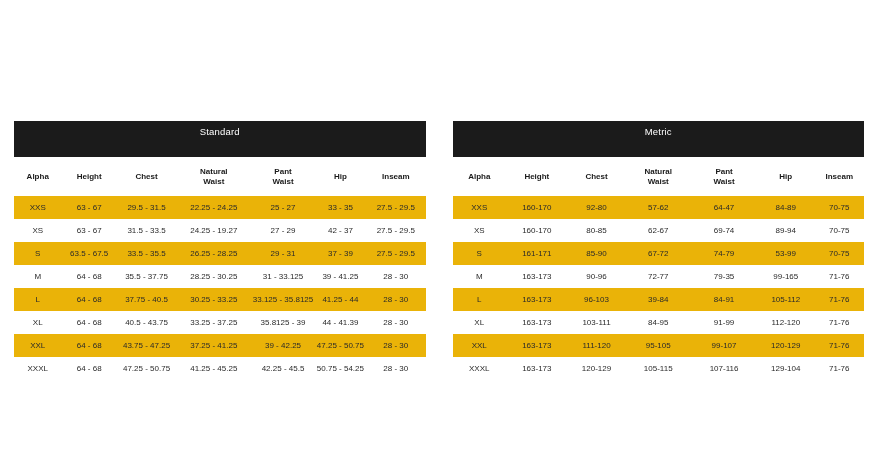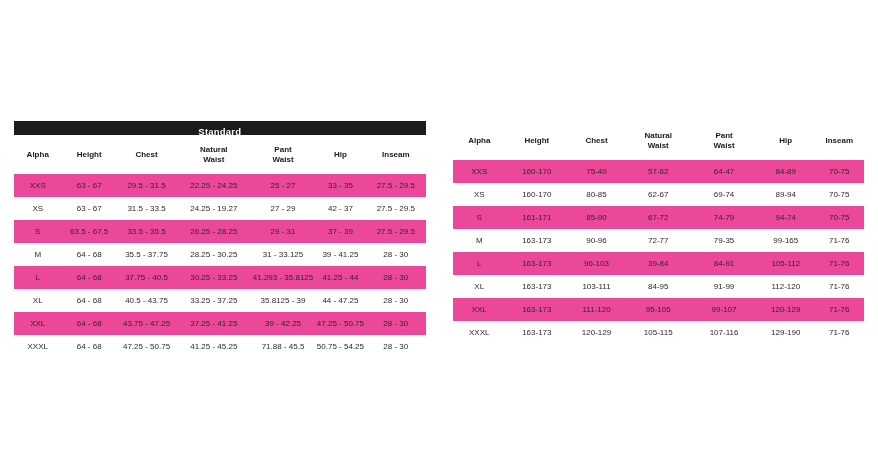--- a/index.html
+++ b/index.html
@@ -37,25 +37,25 @@
     width: 850px;
     display: flex;
     gap: 27px;
   }
   .table-block {
     width: 412px;
   }
   .table-header {
     background: #1b1b1b;
     color: #ffffff;
-    height: 14px;
+    height: 36px;
     line-height: 22px;
     text-align: center;
     font-size: 9.5px;
-    font-weight: bold;
+    font-weight: normal;
     letter-spacing: 0.2px;
   }
   table.size-table {
     width: 100%;
     border-collapse: collapse;
     table-layout: fixed;
   }
   table.size-table th {
     font-size: 8px;
     font-weight: bold;
@@ -68,21 +68,21 @@
   }
   table.size-table td {
     font-size: 8px;
     color: #2a2a2a;
     text-align: center;
     padding: 7px 1px;
     vertical-align: middle;
     background: #ffffff;
   }
   table.size-table tr.odd td {
-    background: #ec4899;
+    background: #eab308;
   }
   table.size-table td.alpha-cell,
   table.size-table th.alpha-cell {
     text-align: center;
   }
   .col-alpha { width: 12%; }
   .col-height { width: 14%; }
   .col-chest { width: 15%; }
   .col-nwaist { width: 19%; }
   .col-pwaist { width: 16%; }
@@ -164,56 +164,57 @@
             <td>28.25 - 30.25</td>
             <td>31 - 33.125</td>
             <td>39 - 41.25</td>
             <td>28 - 30</td>
           </tr>
           <tr class="odd">
             <td class="alpha-cell">L</td>
             <td>64 - 68</td>
             <td>37.75 - 40.5</td>
             <td>30.25 - 33.25</td>
-            <td>41.293 - 35.8125</td>
+            <td>33.125 - 35.8125</td>
             <td>41.25 - 44</td>
             <td>28 - 30</td>
           </tr>
           <tr>
             <td class="alpha-cell">XL</td>
             <td>64 - 68</td>
             <td>40.5 - 43.75</td>
             <td>33.25 - 37.25</td>
             <td>35.8125 - 39</td>
-            <td>44 - 47.25</td>
+            <td>44 - 41.39</td>
             <td>28 - 30</td>
           </tr>
           <tr class="odd">
             <td class="alpha-cell">XXL</td>
             <td>64 - 68</td>
             <td>43.75 - 47.25</td>
             <td>37.25 - 41.25</td>
             <td>39 - 42.25</td>
             <td>47.25 - 50.75</td>
             <td>28 - 30</td>
           </tr>
           <tr>
             <td class="alpha-cell">XXXL</td>
             <td>64 - 68</td>
             <td>47.25 - 50.75</td>
             <td>41.25 - 45.25</td>
-            <td>71.88 - 45.5</td>
+            <td>42.25 - 45.5</td>
             <td>50.75 - 54.25</td>
             <td>28 - 30</td>
           </tr>
         </tbody>
       </table>
     </div>
 
     <div class="table-block metric">
+      <div class="table-header">Metric</div>
       <table class="size-table">
         <colgroup>
           <col class="col-alpha">
             <col class="col-height">
             <col class="col-chest">
             <col class="col-nwaist">
             <col class="col-pwaist">
             <col class="col-hip">
             <col class="col-inseam">
         </colgroup>
@@ -225,42 +226,42 @@
             <th>Natural<br>Waist</th>
             <th>Pant<br>Waist</th>
             <th>Hip</th>
             <th>Inseam</th>
           </tr>
         </thead>
         <tbody>
           <tr class="odd">
             <td class="alpha-cell">XXS</td>
             <td>160-170</td>
-            <td>75-40</td>
+            <td>92-80</td>
             <td>57-62</td>
             <td>64-47</td>
             <td>84-89</td>
             <td>70-75</td>
           </tr>
           <tr>
             <td class="alpha-cell">XS</td>
             <td>160-170</td>
             <td>80-85</td>
             <td>62-67</td>
             <td>69-74</td>
             <td>89-94</td>
             <td>70-75</td>
           </tr>
           <tr class="odd">
             <td class="alpha-cell">S</td>
             <td>161-171</td>
             <td>85-90</td>
             <td>67-72</td>
             <td>74-79</td>
-            <td>94-74</td>
+            <td>53-99</td>
             <td>70-75</td>
           </tr>
           <tr>
             <td class="alpha-cell">M</td>
             <td>163-173</td>
             <td>90-96</td>
             <td>72-77</td>
             <td>79-35</td>
             <td>99-165</td>
             <td>71-76</td>
@@ -291,21 +292,21 @@
             <td>99-107</td>
             <td>120-129</td>
             <td>71-76</td>
           </tr>
           <tr>
             <td class="alpha-cell">XXXL</td>
             <td>163-173</td>
             <td>120-129</td>
             <td>105-115</td>
             <td>107-116</td>
-            <td>129-190</td>
+            <td>129-104</td>
             <td>71-76</td>
           </tr>
         </tbody>
       </table>
     </div>
 
   </div>
 </div>
 
 </body></html>

